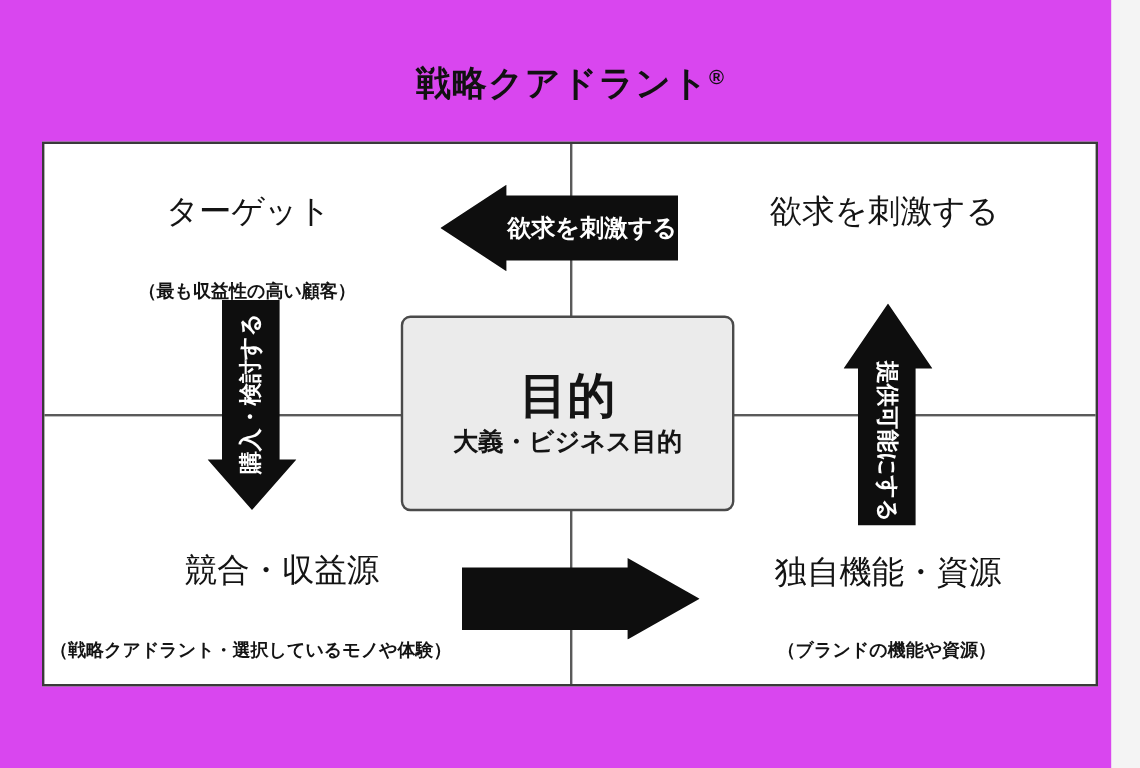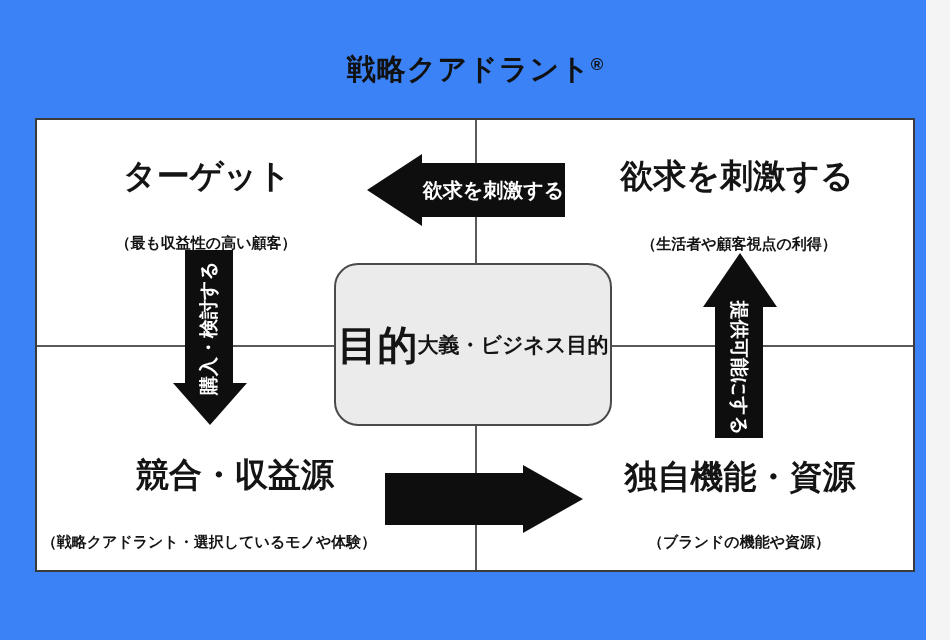--- a/index.html
+++ b/index.html
@@ -2,21 +2,21 @@
 <html><head>
 <meta charset="utf-8">
 <style>
   * { margin: 0; padding: 0; box-sizing: border-box; }
   html, body {
     width: 950px; height: 640px;
     font-family: "Liberation Sans", "DejaVu Sans", sans-serif;
     background: #f4f4f4;
     overflow: hidden;
   }
-  #stage { position: relative; width: 926px; height: 640px; background: #3b82f6; }
+  #stage { position: relative; width: 926px; height: 640px; background: #d946ef; }
 
   .page-title {
     position: absolute; left: 475px; top: 70px;
     transform: translate(-50%, -50%);
     font-size: 29px; font-weight: bold; color: #111;
     white-space: nowrap; letter-spacing: 1px;
   }
   .page-title .regmark {
     font-size: 17px; font-weight: bold;
     vertical-align: 9px; letter-spacing: 0;
@@ -33,29 +33,29 @@
   }
   .hline {
     position: absolute; left: 0; top: 225px;
     width: 100%; height: 2px; background: #5a5a5a;
   }
 
   .q-label {
     position: absolute; transform: translate(-50%, -50%);
     white-space: nowrap; text-align: center; color: #141414;
   }
-  .q-title { font-size: 33px; font-weight: bold; }
+  .q-title { font-size: 27px; font-weight: normal; }
   .q-sub   { font-size: 15px; font-weight: bold; margin-top: 31px; }
 
   .center-box {
     position: absolute; left: 334px; top: 263px;
     width: 278px; height: 163px;
     background: #ebebeb; border: 2px solid #4a4a4a;
-    border-radius: 24px;
-    display: flex; flex-direction: row;
+    border-radius: 8px;
+    display: flex; flex-direction: column;
     align-items: center; justify-content: center;
     row-gap: 8px; z-index: 3;
   }
   .center-title { font-size: 40px; font-weight: bold; color: #141414; line-height: 1; }
   .center-sub   { font-size: 21px; font-weight: bold; color: #141414; line-height: 1; }
 
   .arrow { position: absolute; z-index: 2; }
   .arrow svg { display: block; }
   .arrow-label {
     position: absolute; color: #ffffff; font-weight: bold;
@@ -92,21 +92,20 @@
 
   <div class="board">
     <div class="vline"></div>
     <div class="hline"></div>
   </div>
 
   <div class="q-label q-title" style="left:207px; top:176px;">ターゲット</div>
   <div class="q-label q-sub" style="left:206px; top:212px;">（最も収益性の高い顧客）</div>
 
   <div class="q-label q-title" style="left:737px; top:176px;">欲求を刺激する</div>
-  <div class="q-label q-sub" style="left:739px; top:213px;">（生活者や顧客視点の利得）</div>
 
   <div class="q-label q-title" style="left:211px; top:475px;margin-left:24px;">競合・収益源</div>
   <div class="q-label q-sub" style="left:209px; top:511px;">（戦略クアドラント・選択しているモノや体験）</div>
 
   <div class="q-label q-title" style="left:740px; top:477px;">独自機能・資源</div>
   <div class="q-label q-sub" style="left:739px; top:511px;">（ブランドの機能や資源）</div>
 
   <div class="center-box">
     <div class="center-title">目的</div>
     <div class="center-sub">大義・ビジネス目的</div>

